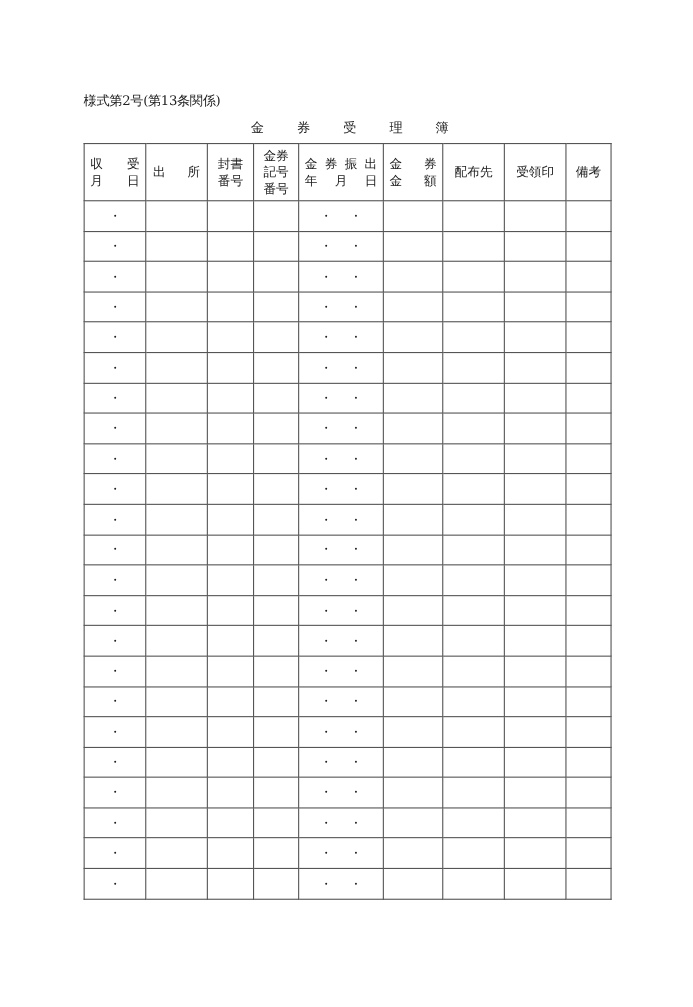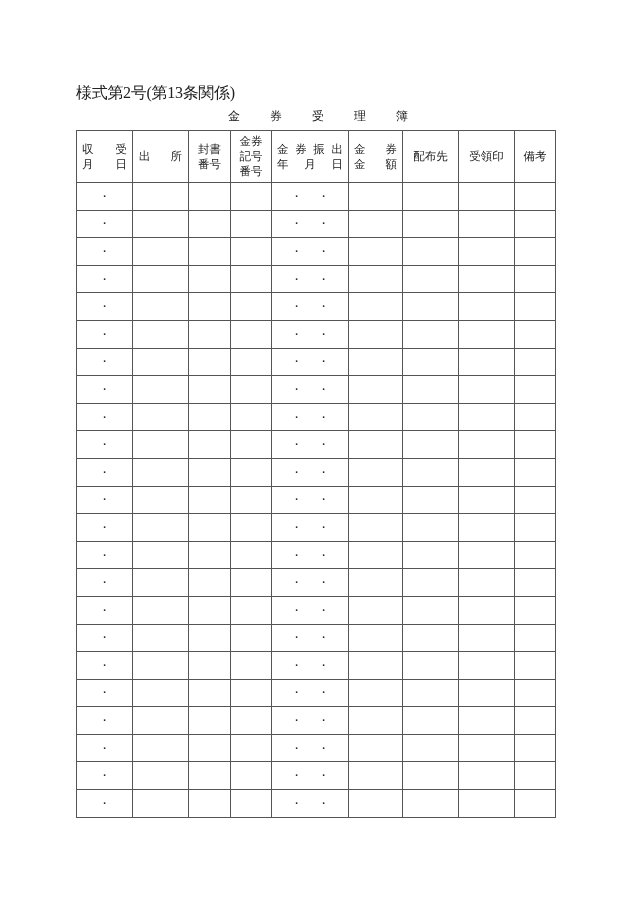--- a/index.html
+++ b/index.html
@@ -3,21 +3,21 @@
 <meta charset="utf-8">
 <style>
   html, body { margin: 0; padding: 0; }
   body {
     width: 630px; height: 915px; background: #ffffff;
     font-family: "DejaVu Serif", "Liberation Serif", serif;
     color: #222; position: relative; overflow: hidden;
   }
   .form-label {
     position: absolute; left: 76px; top: 83px;
-    font-size: 16px; letter-spacing: -0.3px; white-space: nowrap; font-family: Liberation Serif, serif;
+    font-size: 12px; letter-spacing: -0.3px; white-space: nowrap;
   }
   .title {
     position: absolute; left: 228px; top: 108px; width: 180px;
     display: flex; justify-content: space-between; font-size: 12px;
   }
   table.ledger {
     position: absolute; left: 76px; top: 130px;
     border-collapse: collapse; table-layout: fixed;
   }
   table.ledger td, table.ledger th {

